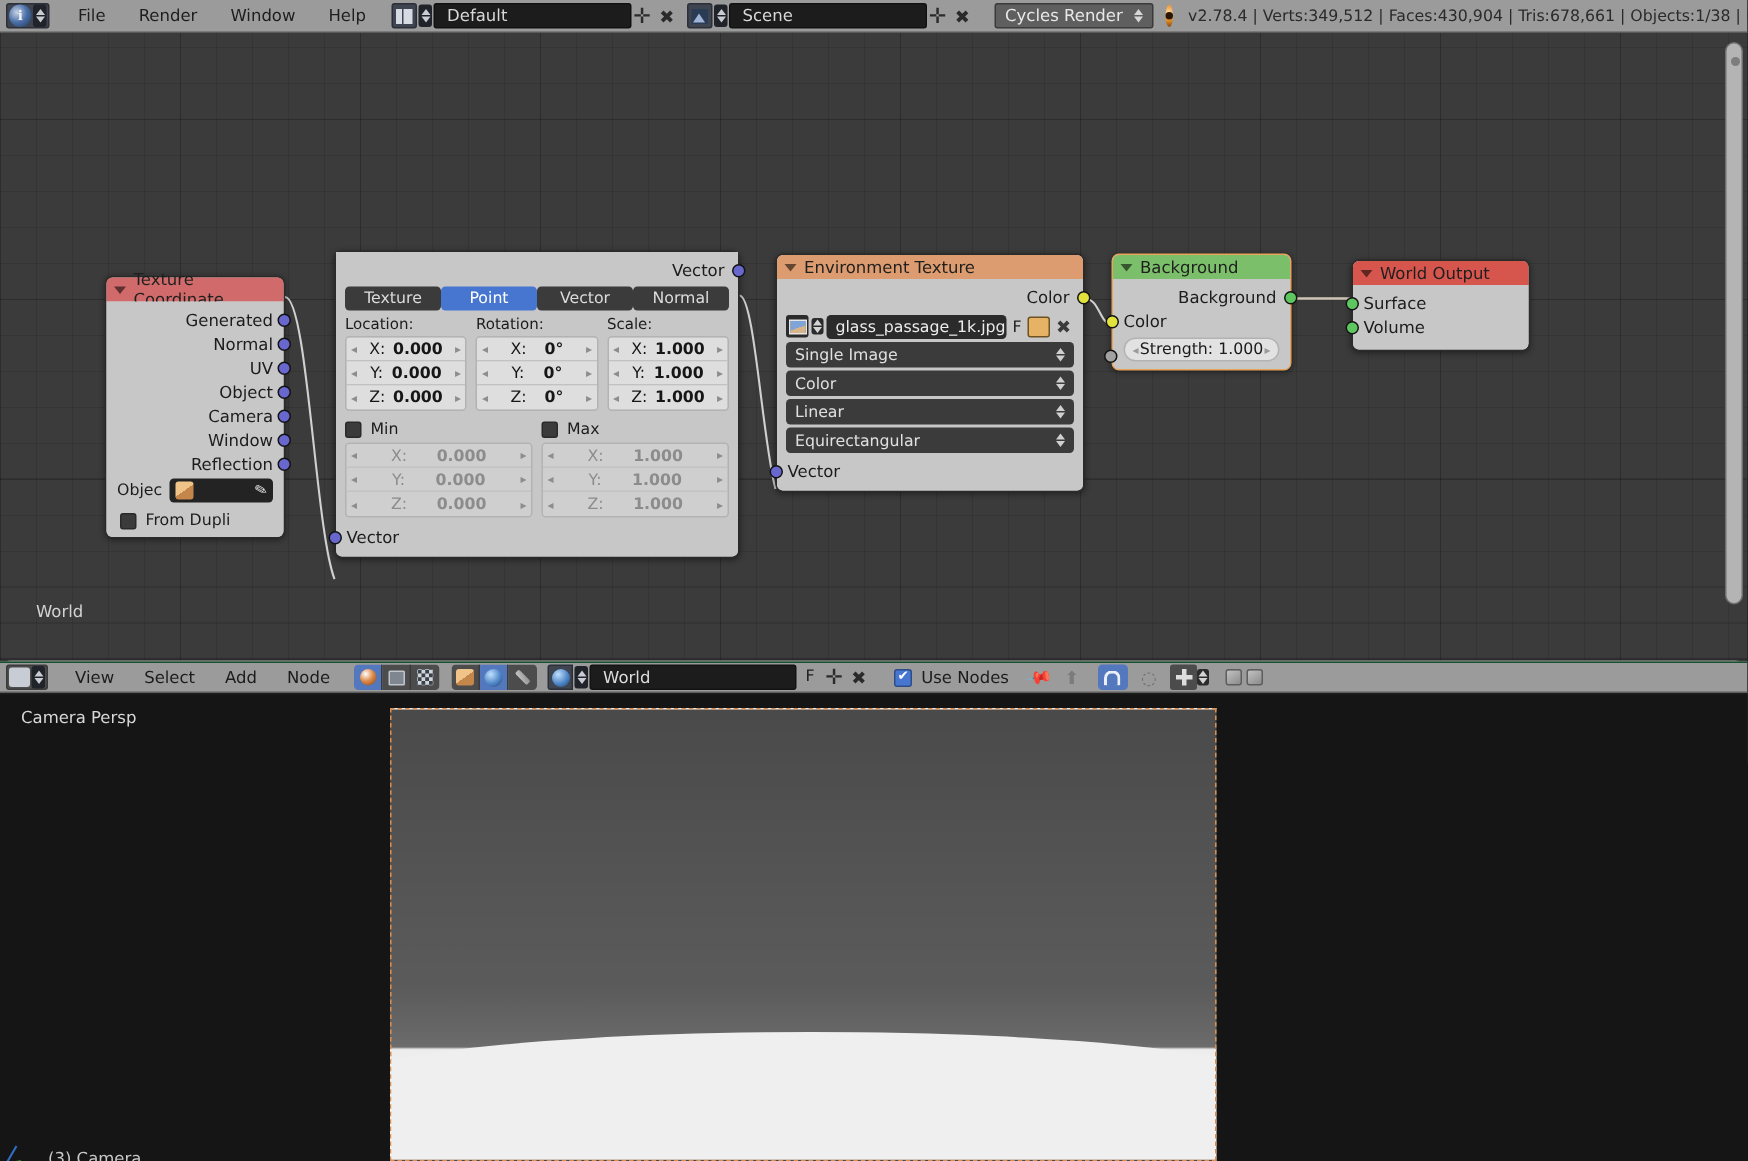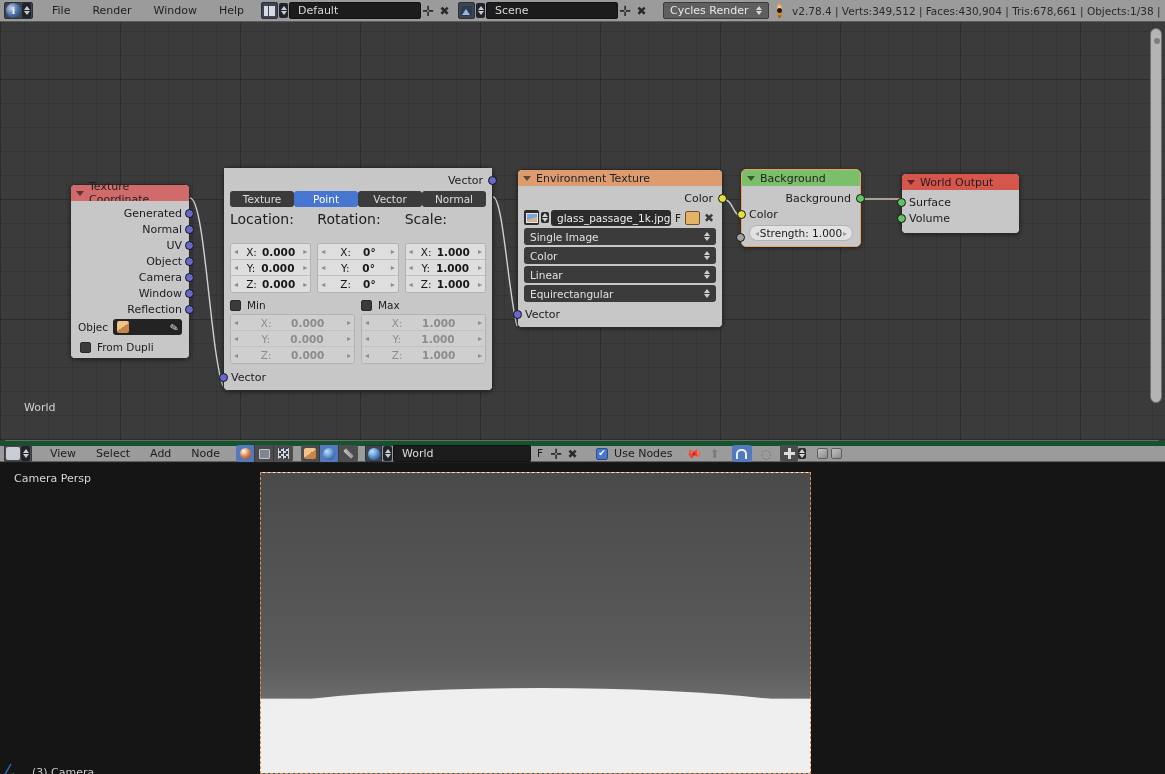--- a/index.html
+++ b/index.html
@@ -136,21 +136,21 @@
 
   .row{padding:0 6px;margin-top:3px;}
   .tabs{display:flex;gap:0;}
   .tab{
     flex:1;height:16px;background:#3b3b3b;border-radius:3px;color:#dcdcdc;
     font-size:10.5px;display:flex;align-items:center;justify-content:center;
   }
   .tab.active{background:#4676d0;color:#fff;}
   .cols{display:flex;gap:6px;padding:0 6px;margin-top:4px;}
   .col{flex:1;}
-  .col-title{font-size:14px;color:#1c1c1c;margin-bottom:16px;}
+  .col-title{font-size:10px;color:#1c1c1c;margin-bottom:2px;}
   .numfield{
     height:16px;background:#dedede;border:1px solid #b3b3b3;border-radius:3px;
     display:flex;align-items:center;justify-content:space-between;
     padding:0 3px;margin-bottom:2px;font-size:10.5px;color:#161616;
   }
   .numfield .lab{padding-left:3px;}
   .numfield .val{font-weight:bold;padding-right:3px;}
   .numfield .ar{color:#8d8d8d;font-size:8px;}
   .numfield.dis{background:#cfcfcf;border-color:#bcbcbc;color:#8c8c8c;}
   .numfield.dis .val{font-weight:bold;color:#8c8c8c;}
@@ -218,21 +218,21 @@
     position:absolute;left:0;top:440px;width:1165px;height:11px;background:#3a3a3a;
   }
   .hscroll .thumb{
     position:absolute;left:2px;top:0;width:1160px;height:11px;background:#a8a8a8;
     border:1px solid #6a6a6a;border-radius:6px;
   }
 
   
   .ne-header{
     position:absolute;left:0;top:441px;width:1165px;height:21px;
-    background:#9b9b9b;display:flex;align-items:center;border-top:5px solid #14532d;border-bottom:1px solid #5e5e5e;
+    background:#9b9b9b;display:flex;align-items:center;border-top:1px solid #14532d;border-bottom:1px solid #5e5e5e;
   }
   .ne-menu{display:flex;align-items:center;}
   .ne-menu span{padding:0 10px;color:#1c1c1c;font-size:11px;line-height:21px;}
   .ico-grp{display:flex;margin-left:6px;border-radius:3px;overflow:hidden;}
   .ico-btn{
     width:19px;height:17px;background:#4c4c4c;border-right:1px solid #3a3a3a;
     display:flex;align-items:center;justify-content:center;
   }
   .ico-btn:last-child{border-right:none;}
   .ico-btn.on{background:#5378bd;}

